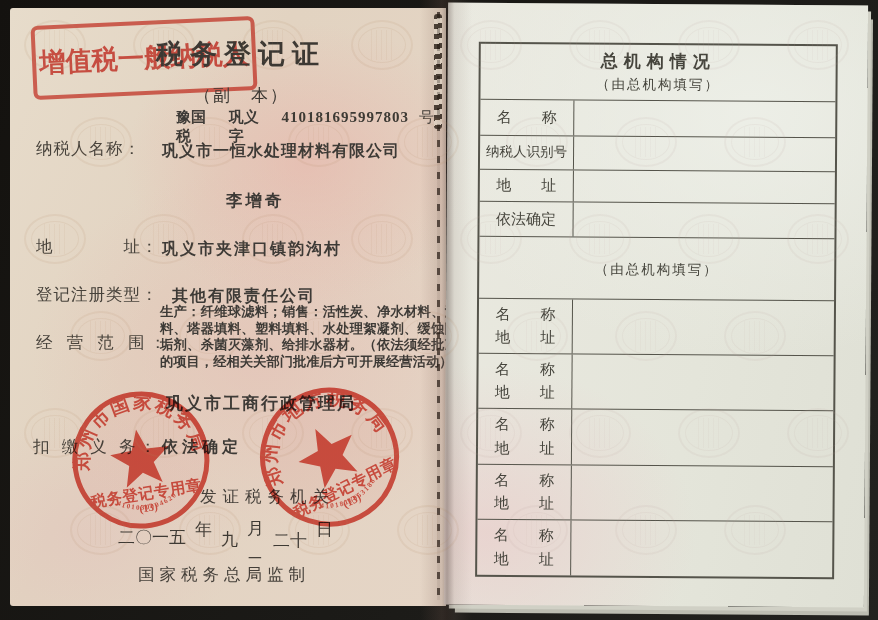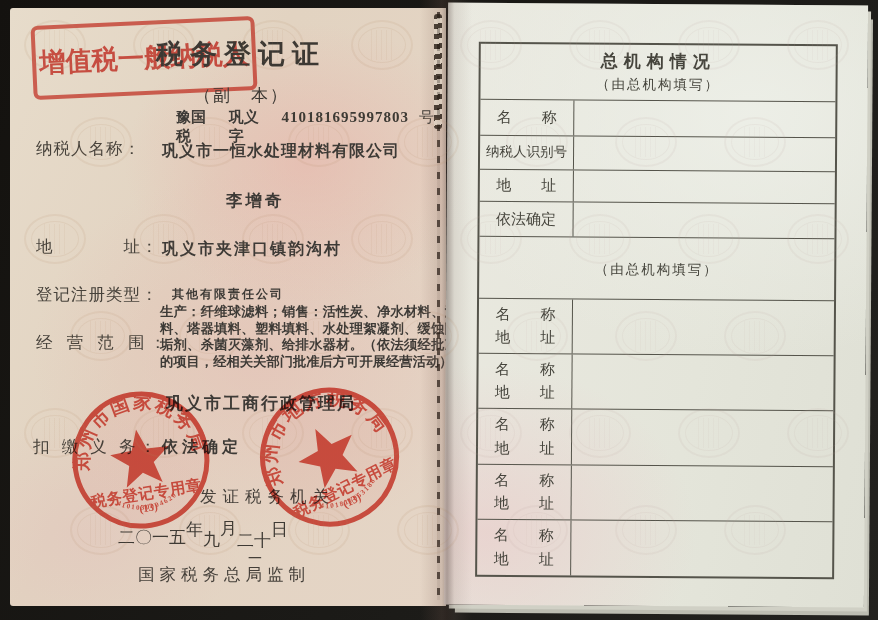--- a/index.html
+++ b/index.html
@@ -105,33 +105,33 @@
 
     <div class="abs hand" style="left:152px;top:133px;font-size:16px;letter-spacing:1px;">巩义市一恒水处理材料有限公司</div>
     <div class="abs label" style="left:26px;top:130px;">纳税人名称：</div>
 
     <div class="abs hand" style="left:216px;top:182px;font-size:16.5px;letter-spacing:3px;">李增奇</div>
 
     <div class="abs label" style="left:26px;top:228px;">地　　　　址：</div>
     <div class="abs hand" style="left:152px;top:231px;font-size:16px;letter-spacing:2px;text-align:center;">巩义市夹津口镇韵沟村</div>
 
     <div class="abs label" style="left:26px;top:276px;">登记注册类型：</div>
-    <div class="abs hand" style="left:162px;top:278px;font-size:12px;letter-spacing:2px;">其他有限责任公司</div>
+    <div class="abs hand" style="left:162px;top:278px;font-size:16px;letter-spacing:2px;">其他有限责任公司</div>
 
     <div class="abs label" style="left:26px;top:324px;letter-spacing:5px;">经 营 范 围：</div>
     <div class="abs hand scope" style="left:150px;top:296px;">生产：纤维球滤料；销售：活性炭、净水材料、滤料、塔器填料、塑料填料、水处理絮凝剂、缓蚀阻垢剂、杀菌灭藻剂、给排水器材。（依法须经批准的项目，经相关关部门批准后方可开展经营活动）</div>
 
     <div class="abs hand" style="left:156px;top:384px;font-size:17px;letter-spacing:2px;">巩义市工商行政管理局</div>
 
     <div class="abs label" style="left:23px;top:428px;letter-spacing:4px;">扣 缴 义 务：</div>
     <div class="abs hand" style="left:152px;top:429px;font-size:16px;letter-spacing:4px;">依法确定</div>
 
     <div class="abs ink" style="left:190px;top:478px;font-size:16.5px;letter-spacing:6px;">发证税务机关</div>
 
-    <div class="abs" style="left:108px;top:512px;display:flex;font-size:17px;color:#3e3a34;">
+    <div class="abs" style="left:108px;top:512px;display:flex;gap:9px;font-size:17px;color:#3e3a34;">
       <span style="transform:translateY(6px);">二〇一五</span>
       <span style="transform:translateY(-2px);">年</span>
       <span style="transform:translateY(8px);">九</span>
       <span style="transform:translateY(-3px);">月</span>
       <span style="transform:translateY(9px);">二十</span>
       <span style="transform:translateY(-2px);">日</span>
     </div>
     <div class="abs ink" style="left:238px;top:542px;font-size:14px;">一</div>
 
     <div class="abs ink" style="left:128px;top:556px;font-size:16.5px;letter-spacing:5px;">国家税务总局监制</div>

